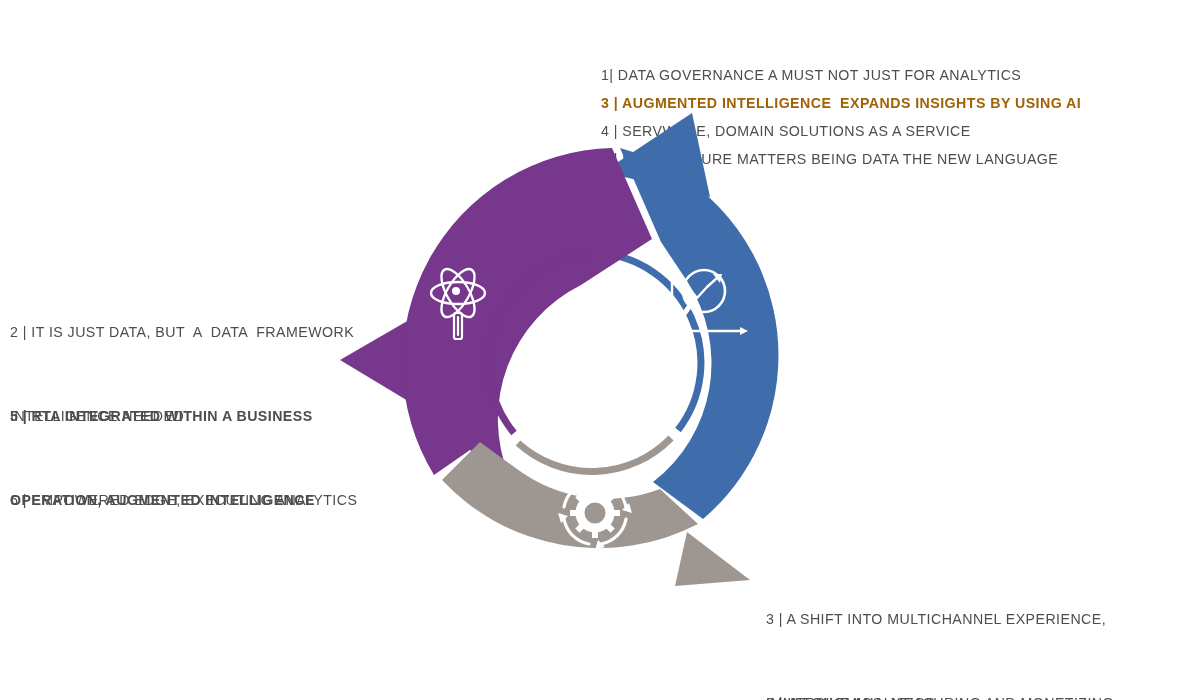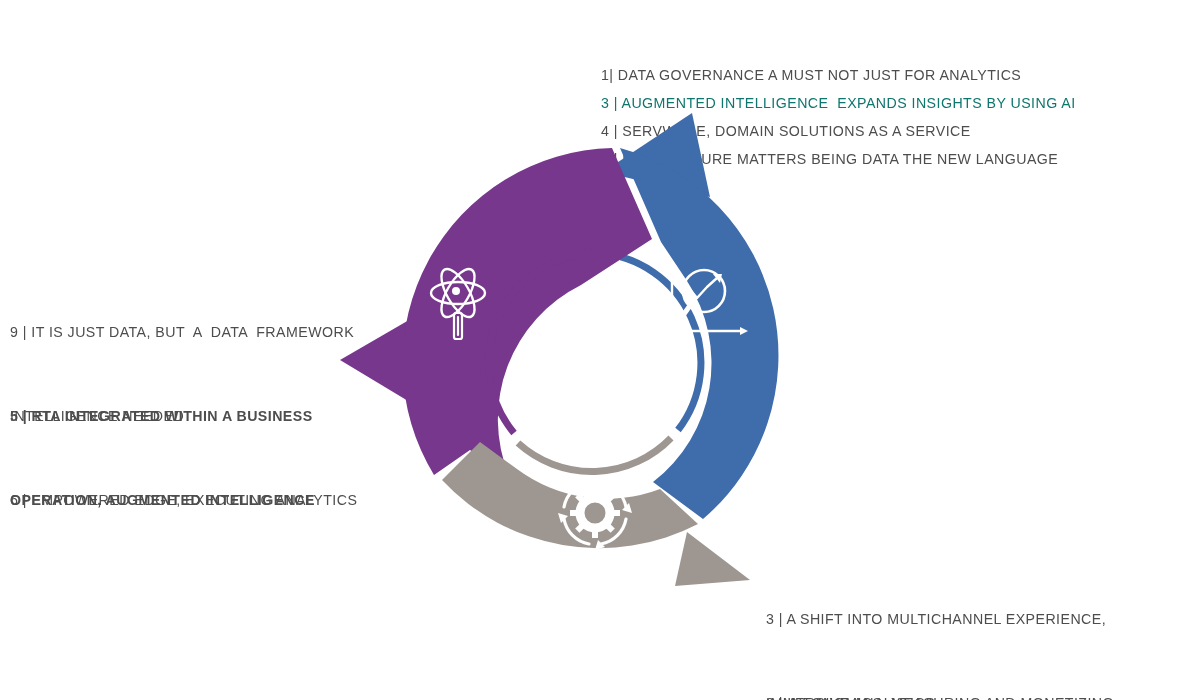--- a/index.html
+++ b/index.html
@@ -70,32 +70,32 @@
   .icon-fill { fill: #ffffff; stroke: none; }
 </style>
 </head>
 <body style="background: rgb(255, 255, 255);">
 
 <div id="stage">
 
   <div class="callout" id="callout-1" style="color: rgb(77, 77, 77);">
     <span class="ln">1| DATA GOVERNANCE A MUST NOT JUST FOR ANALYTICS</span>
   </div>
-  <div class="callout" id="callout-3" style="color: #0f766e;">
+  <div class="callout" id="callout-3" style="color: #a16207; font-weight: bold;">
     <span class="ln">3 | AUGMENTED INTELLIGENCE  EXPANDS INSIGHTS BY USING AI</span>
   </div>
   <div class="callout" id="callout-4" style="color: rgb(77, 77, 77);">
     <span class="ln">4 | SERVWARE, DOMAIN SOLUTIONS AS A SERVICE</span>
   </div>
   <div class="callout" id="callout-9" style="color: rgb(77, 77, 77);">
     <span class="ln">9 | DATA CULTURE MATTERS BEING DATA THE NEW LANGUAGE</span>
   </div>
 
   <div class="callout" id="callout-2" style="color: rgb(77, 77, 77);">
-    <span class="ln">9 | IT IS JUST DATA, BUT  A  DATA  FRAMEWORK</span>
+    <span class="ln">2 | IT IS JUST DATA, BUT  A  DATA  FRAMEWORK</span>
     <span class="ln">INTELLIGENCE NEEDED</span>
   </div>
   <div class="callout" id="callout-5" style="color: rgb(77, 77, 77);">
     <span class="ln">5 | RTA INTEGRATED WITHIN A BUSINESS</span>
     <span class="ln">OPERATION, AUGMENTED INTELLIGENCE</span>
   </div>
   <div class="callout" id="callout-6" style="color: rgb(77, 77, 77);">
     <span class="ln">6 | EMPOWERED EDGE, EXECUTING ANALYTICS</span>
   </div>
 

